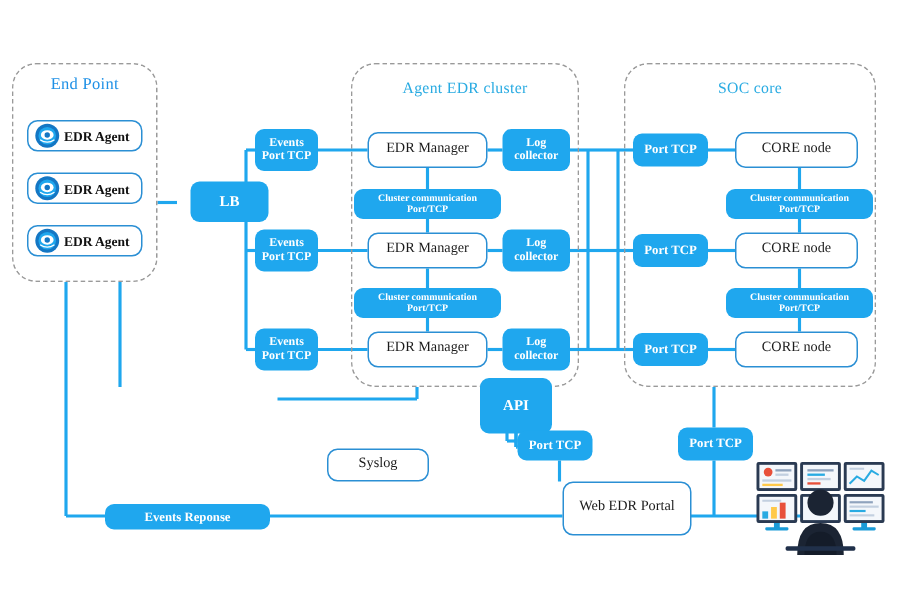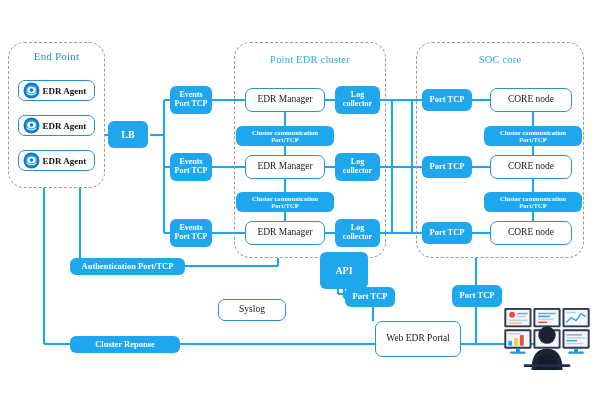--- a/index.html
+++ b/index.html
@@ -207,31 +207,31 @@
     <svg class="agent-ico" viewBox="0 0 32 32">
       <circle cx="16" cy="16" r="15" fill="#1477c4"></circle>
       <circle cx="16" cy="16" r="11" fill="#1fa7ee"></circle>
       <ellipse cx="16" cy="15" rx="8" ry="6" fill="#ffffff"></ellipse>
       <circle cx="16" cy="15" r="3.4" fill="#1477c4"></circle>
       <path d="M7 21 q9 6 18 0" stroke="#ffffff" stroke-width="1.8" fill="none"></path>
     </svg>
     <span class="agent-label">EDR Agent</span>
   </div>
 
-  <div class="chip" style="left:108px; top:121px; width:40px; height:27px; font-size:10px;">LB</div>
+  <div class="chip" style="left:127px; top:121px; width:52px; height:27px; font-size:10px;">LB</div>
 
   <div class="chip" style="left:170px; top:86px; width:42px; height:28px; font-size:8px;">Events
 Port TCP</div>
   <div class="chip" style="left:170px; top:153px; width:42px; height:28px; font-size:8px;">Events
 Port TCP</div>
   <div class="chip" style="left:170px; top:219px; width:42px; height:28px; font-size:8px;">Events
 Port TCP</div>
 
   <div class="zone" style="left:234px; top:42px; width:152px; height:216px;"></div>
-  <div class="zone-title" style="left:234px; top:54px; width:152px; font-size:10.5px; color:#29abe2; font-weight:normal;">Point EDR cluster</div>
+  <div class="zone-title" style="left:234px; top:54px; width:152px; font-size:10.5px; color:#29abe2; font-weight:normal;">Agent EDR cluster</div>
 
   <div class="node" style="left:245px; top:88px; width:80px; height:24px; font-size:9.5px;">EDR Manager</div>
   <div class="chip" style="left:236px; top:126px; width:98px; height:20px; font-size:6.6px;">Cluster communication
 Port/TCP</div>
   <div class="node" style="left:245px; top:155px; width:80px; height:24px; font-size:9.5px;">EDR Manager</div>
   <div class="chip" style="left:236px; top:192px; width:98px; height:20px; font-size:6.6px;">Cluster communication
 Port/TCP</div>
   <div class="node" style="left:245px; top:221px; width:80px; height:24px; font-size:9.5px;">EDR Manager</div>
 
   <div class="chip" style="left:335px; top:86px; width:45px; height:28px; font-size:8px;">Log
@@ -251,25 +251,24 @@
   <div class="chip" style="left:422px; top:222px; width:50px; height:22px; font-size:8.5px;">Port TCP</div>
 
   <div class="node" style="left:490px; top:88px; width:82px; height:24px; font-size:9.5px;">CORE node</div>
   <div class="chip" style="left:484px; top:126px; width:98px; height:20px; font-size:6.6px;">Cluster communication
 Port/TCP</div>
   <div class="node" style="left:490px; top:155px; width:82px; height:24px; font-size:9.5px;">CORE node</div>
   <div class="chip" style="left:484px; top:192px; width:98px; height:20px; font-size:6.6px;">Cluster communication
 Port/TCP</div>
   <div class="node" style="left:490px; top:221px; width:82px; height:24px; font-size:9.5px;">CORE node</div>
 
-  <div class="chip" style="left:70px; top:258px; width:115px; height:17px; font-size:8.5px;">Authentication Port/TCP</div>
 
   <div class="node" style="left:218px; top:299px; width:68px; height:22px; font-size:9.5px;">Syslog</div>
 
-  <div class="chip" style="left:70px; top:336px; width:110px; height:17px; font-size:8.5px;">Cluster Reponse</div>
+  <div class="chip" style="left:70px; top:336px; width:110px; height:17px; font-size:8.5px;">Events Reponse</div>
 
   <div class="chip" style="left:345px; top:287px; width:50px; height:20px; font-size:8.5px;">Port TCP</div>
 
   <div class="chip" style="left:452px; top:285px; width:50px; height:22px; font-size:8.5px;">Port TCP</div>
 
   <div class="node" style="left:375px; top:321px; width:86px; height:36px; font-size:9.5px;">Web EDR Portal</div>
 
   <svg id="analyst" viewBox="0 0 100 66" style="left:498px; top:306px; width:98px; height:64px;">
 
     <g>

